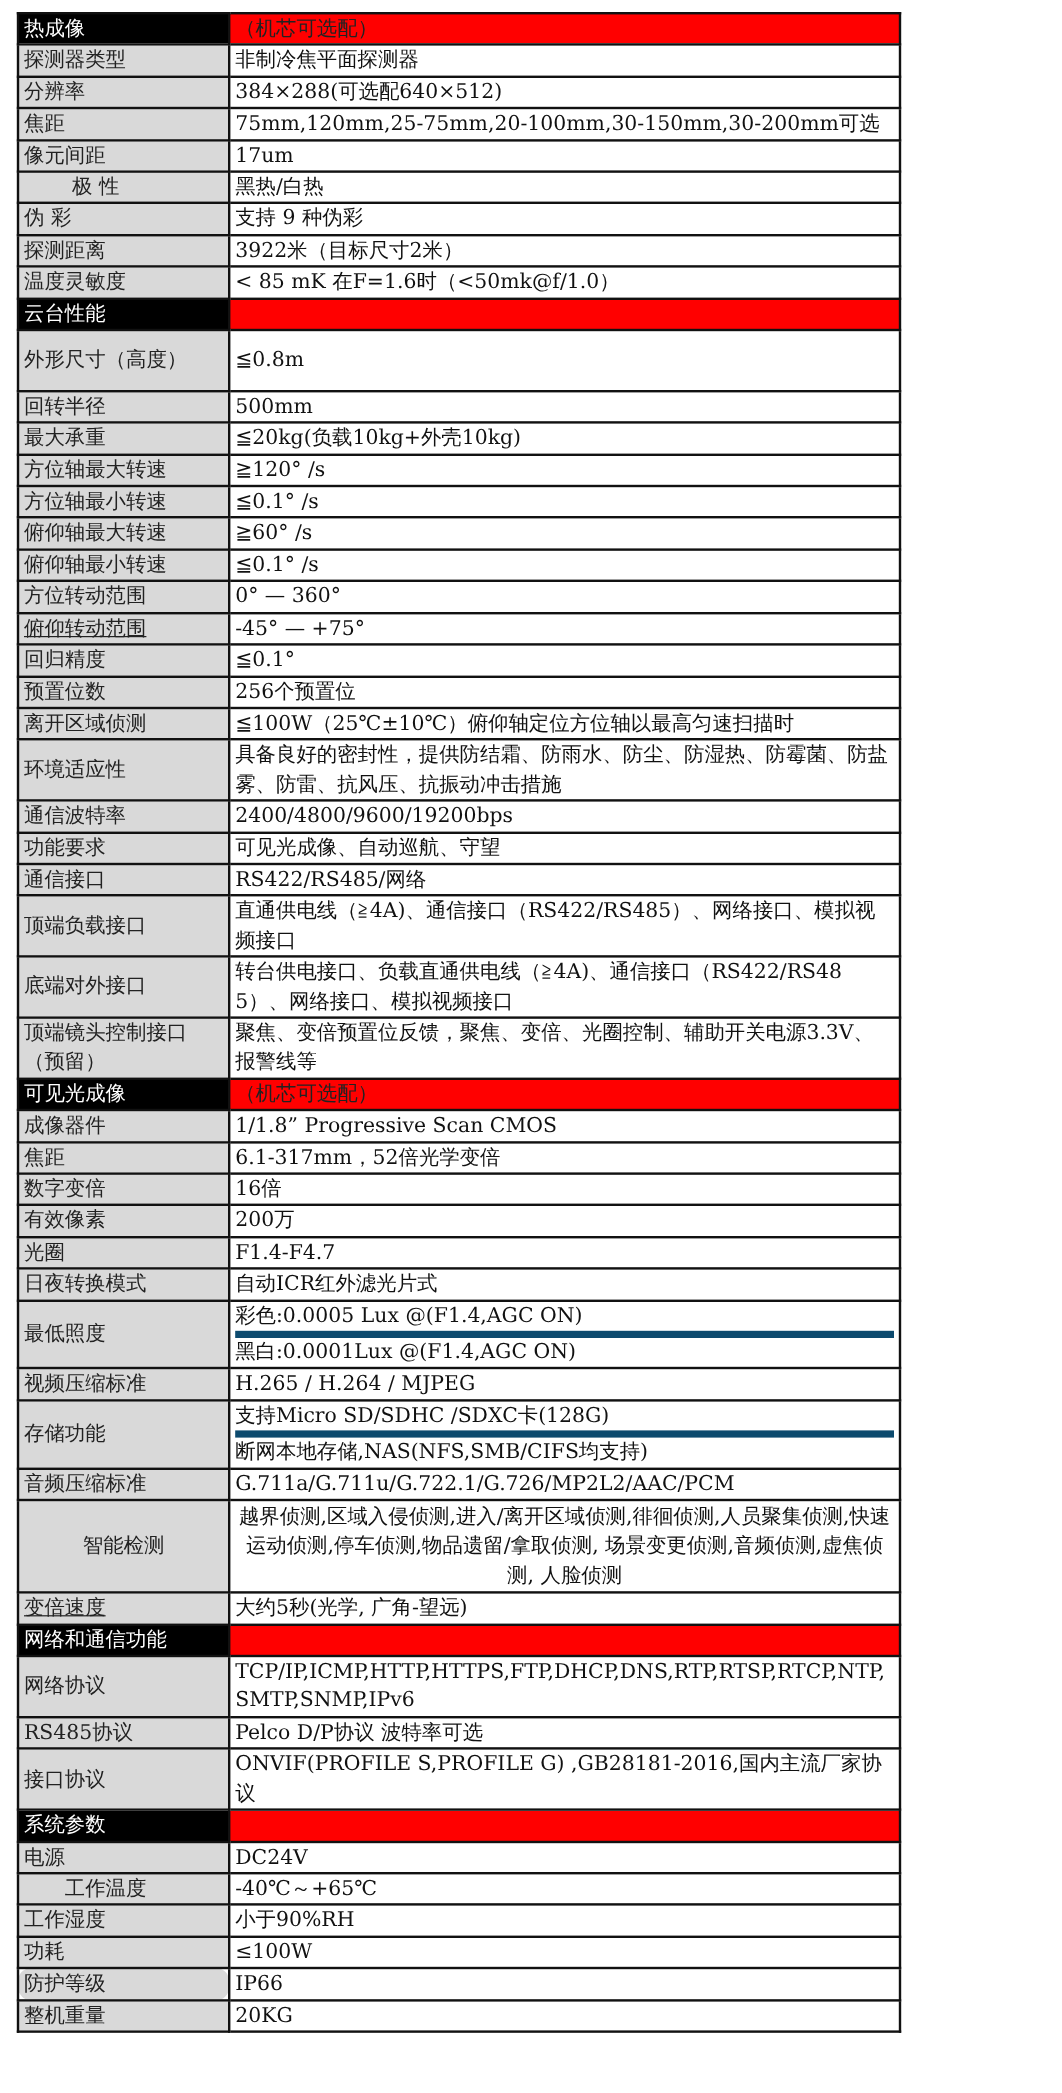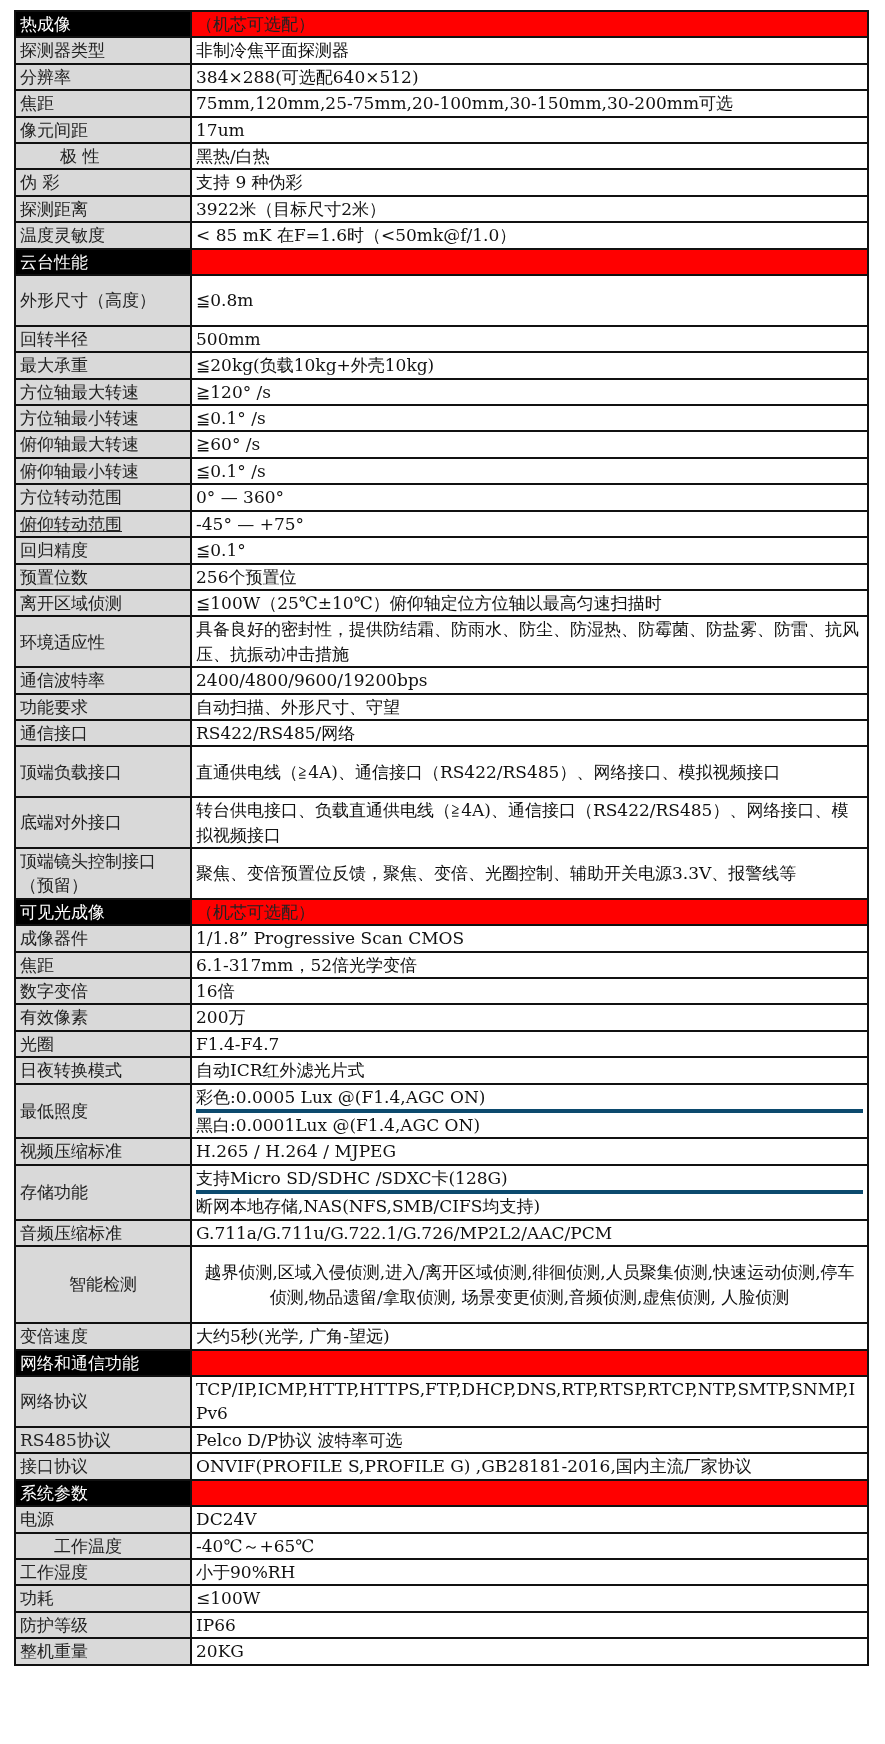--- a/index.html
+++ b/index.html
@@ -1,27 +1,27 @@
 <!DOCTYPE html>
 <html><head>
 <meta charset="utf-8">
 <style>
   html, body { margin:0; padding:0; background:#ffffff; }
   body { width:885px; height:1744px; position:relative; overflow:hidden;
          font-family:"DejaVu Serif","Liberation Serif",serif; }
-  #spec { position:absolute; left:14px; top:10px; width:855px;
+  #spec { position:absolute; left:14px; top:10px; width:737px;
           border-collapse:collapse; table-layout:fixed; }
   #spec td { border:2px solid #111; padding:0 4px; font-size:17px; line-height:24.4px;
              color:#111; vertical-align:middle; overflow:hidden; white-space:normal;
              word-break:break-all; }
   #spec td.k { background:#d9d9d9; color:#222; }
   #spec td.v { background:#ffffff; }
   #spec tr.sec td.k { background:#000000; color:#ffffff; }
   #spec tr.sec td.v { background:#ff0000; color:#222; }
-  #spec td.v .sub { display:block; border-top:4px solid #0c4a6e; }
+  #spec td.v .sub { display:block; border-top:6px solid #0c4a6e; }
   #spec td.v .sub:first-child { border-top:none; }
   .u1 { height:24.4px; }
   .u2 { height:50.8px; }
   .u3 { height:77.2px;text-align:center; }
 </style>
 </head>
 <body>
 
 <table id="spec">
   <tbody id="spec-body">
@@ -116,21 +116,21 @@
       <tr class="u2">
         <td class="k" style="width: 166px;">环境适应性</td>
         <td class="v"><span class="">具备良好的密封性，提供防结霜、防雨水、防尘、防湿热、防霉菌、防盐雾、防雷、抗风压、抗振动冲击措施</span></td>
       </tr>
       <tr class="u1">
         <td class="k" style="width: 166px;">通信波特率</td>
         <td class="v"><span class="">2400/4800/9600/19200bps</span></td>
       </tr>
       <tr class="u1">
         <td class="k" style="width: 166px;">功能要求</td>
-        <td class="v"><span class="">自动扫描、外形尺寸、守望</span></td>
+        <td class="v"><span class="">可见光成像、自动巡航、守望</span></td>
       </tr>
       <tr class="u1">
         <td class="k" style="width: 166px;">通信接口</td>
         <td class="v"><span class="">RS422/RS485/网络</span></td>
       </tr>
       <tr class="u2">
         <td class="k" style="width: 166px;">顶端负载接口</td>
         <td class="v"><span class="">直通供电线（≧4A)、通信接口（RS422/RS485）、网络接口、模拟视频接口</span></td>
       </tr>
       <tr class="u2">
@@ -189,21 +189,21 @@
       </tr>
       <tr class="u1">
         <td class="k" style="width: 154px;">音频压缩标准</td>
         <td class="v"><span class="">G.711a/G.711u/G.722.1/G.726/MP2L2/AAC/PCM</span></td>
       </tr>
       <tr class="u3">
         <td class="k" style="width: 154px;">智能检测</td>
         <td class="v"><span class="">越界侦测,区域入侵侦测,进入/离开区域侦测,徘徊侦测,人员聚集侦测,快速运动侦测,停车侦测,物品遗留/拿取侦测, 场景变更侦测,音频侦测,虚焦侦测, 人脸侦测</span></td>
       </tr>
       <tr class="u1">
-        <td class="k" style="width: 154px;">变倍速度</td>
+        <td class="k" style="width: 154px; text-decoration: underline;">变倍速度</td>
         <td class="v"><span class="">大约5秒(光学, 广角-望远)</span></td>
       </tr>
       <tr class="sec u1">
         <td class="k" style="width: 154px;">网络和通信功能</td>
         <td class="v"></td>
       </tr>
       <tr class="u2">
         <td class="k" style="width: 154px;">网络协议</td>
         <td class="v"><span class="">TCP/IP,ICMP,HTTP,HTTPS,FTP,DHCP,DNS,RTP,RTSP,RTCP,NTP,SMTP,SNMP,IPv6</span></td>
       </tr>
@@ -229,21 +229,21 @@
       </tr>
       <tr class="u1">
         <td class="k" style="width: 154px;">工作湿度</td>
         <td class="v"><span class="">小于90%RH</span></td>
       </tr>
       <tr class="u1">
         <td class="k" style="width: 154px;">功耗</td>
         <td class="v"><span class="">≤100W</span></td>
       </tr>
       <tr class="u1">
-        <td class="k" style="width: 154px;">防护等级</td>
+        <td class="k" style="width: 154px; border-radius: 11px;">防护等级</td>
         <td class="v"><span class="">IP66</span></td>
       </tr>
       <tr class="u1">
         <td class="k" style="width: 154px;">整机重量</td>
         <td class="v"><span class="">20KG</span></td>
       </tr>
     </tbody>
 </table>
 
 </body></html>

